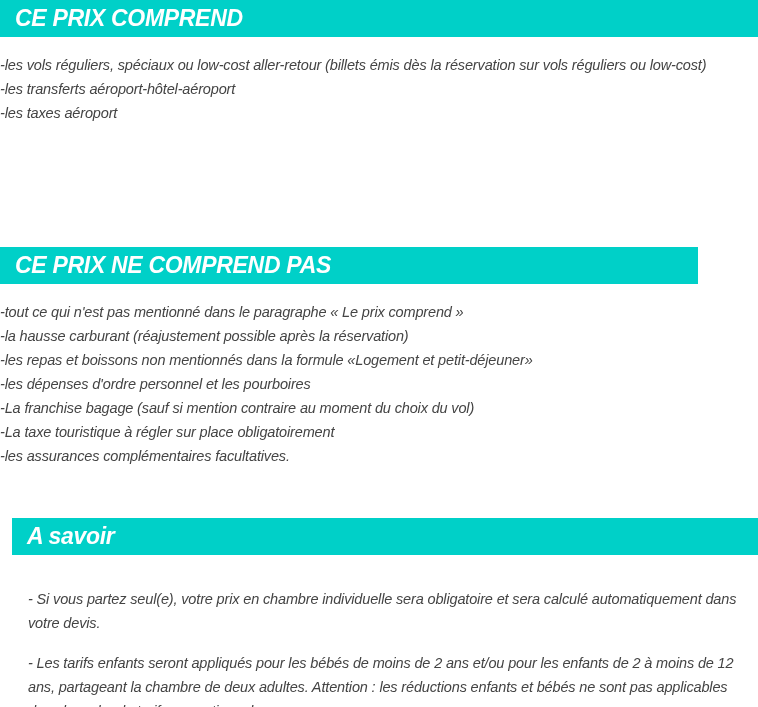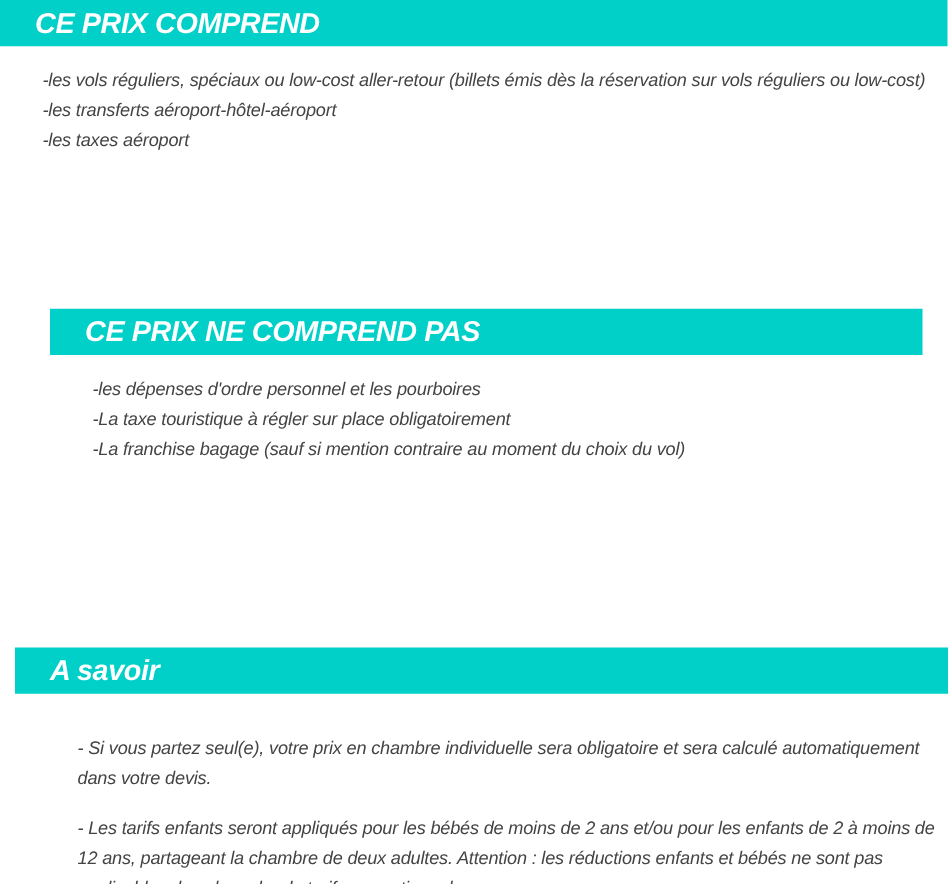--- a/index.html
+++ b/index.html
@@ -12,54 +12,53 @@
       height: 707px;
       overflow: hidden;
       font-family: "Liberation Sans", "DejaVu Sans", sans-serif;
       color: #444444;
     }
     .section-header {
       background: #00d0c8;
       height: 37px;
       display: flex;
       align-items: center;
-      padding-left: 28px;
+      padding-left: 15px;
       box-sizing: border-box;
     }
     .section-title {
       color: #ffffff;
       font-style: italic;
       font-weight: bold;
       font-size: 23px;
       letter-spacing: -0.3px;
       margin: 0;
       line-height: 37px;
     }
     .section-body {
       padding-top: 16px;
-      padding-left: 34px;
     }
     .line {
       font-style: italic;
       font-size: 14.5px;
       line-height: 24px;
       margin: 0;
       white-space: nowrap;
       letter-spacing: -0.15px;
     }
     .para {
       font-style: italic;
       font-size: 14.5px;
       line-height: 24px;
       margin: 16px;
       letter-spacing: -0.15px;
       padding-right: 4px;
     }
     #sec-1 { position: absolute; top: 0; left: 0; width: 758px; }
-    #sec-2 { position: absolute; top: 247px; left: 0; width: 698px; margin-left: 40px; }
+    #sec-2 { position: absolute; top: 247px; left: 0; width: 698px; }
     #sec-3 { position: absolute; top: 518px; left: 12px; width: 758px; }
   </style>
 </head>
 <body>
 
 <section id="sec-1">
   <div class="section-header">
     <h2 class="section-title">CE PRIX COMPREND</h2>
   </div>
   <div class="section-body">
@@ -67,23 +66,27 @@
     <p class="line">-les transferts aéroport-hôtel-aéroport</p>
     <p class="line">-les taxes aéroport</p>
   </div>
 </section>
 
 <section id="sec-2">
   <div class="section-header">
     <h2 class="section-title">CE PRIX NE COMPREND PAS</h2>
   </div>
   <div class="section-body">
+    <p class="line">-tout ce qui n'est pas mentionné dans le paragraphe « Le prix comprend »</p>
+    <p class="line">-la hausse carburant (réajustement possible après la réservation)</p>
+    <p class="line">-les repas et boissons non mentionnés dans la formule «Logement et petit-déjeuner»</p>
     <p class="line">-les dépenses d'ordre personnel et les pourboires</p>
+    <p class="line">-La franchise bagage (sauf si mention contraire au moment du choix du vol)</p>
     <p class="line">-La taxe touristique à régler sur place obligatoirement</p>
-    <p class="line">-La franchise bagage (sauf si mention contraire au moment du choix du vol)</p>
+    <p class="line">-les assurances complémentaires facultatives.</p>
   </div>
 </section>
 
 <section id="sec-3">
   <div class="section-header">
     <h2 class="section-title">A savoir</h2>
   </div>
   <div class="section-body">
     <p class="para">- Si vous partez seul(e), votre prix en chambre individuelle sera obligatoire et sera calculé automatiquement dans votre devis.</p>
     <p class="para">- Les tarifs enfants seront appliqués pour les bébés de moins de 2 ans et/ou pour les enfants de 2 à moins de 12 ans, partageant la chambre de deux adultes. Attention : les réductions enfants et bébés ne sont pas applicables dans le cadre de tarifs promotionnels.</p>

